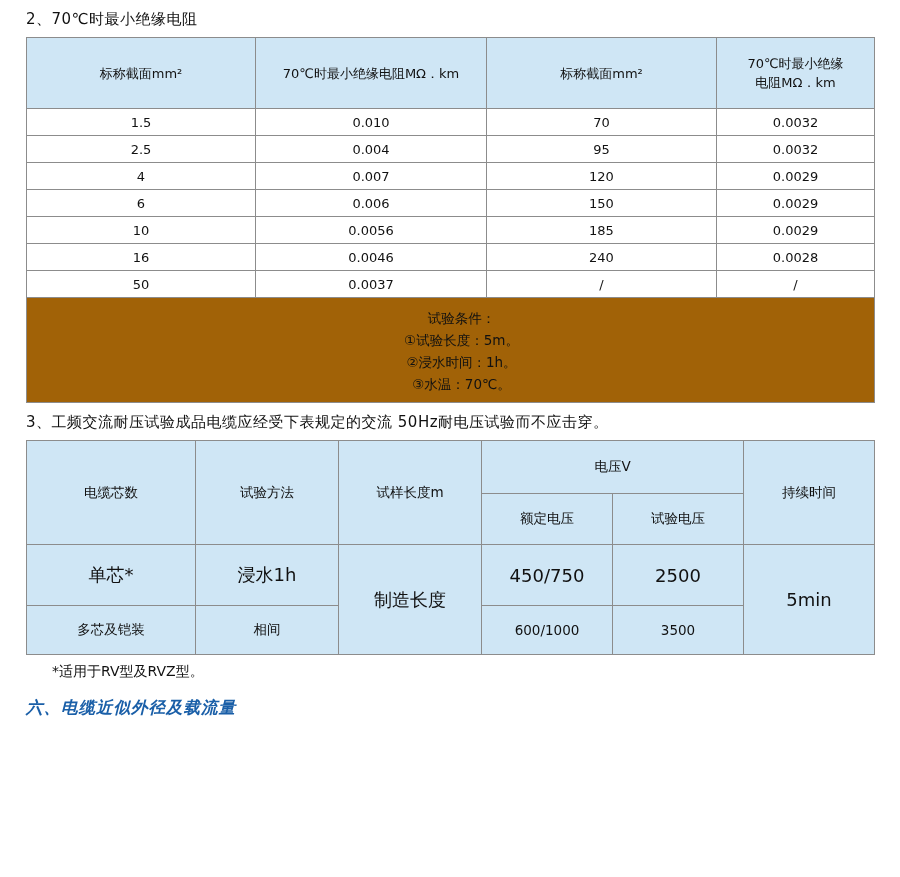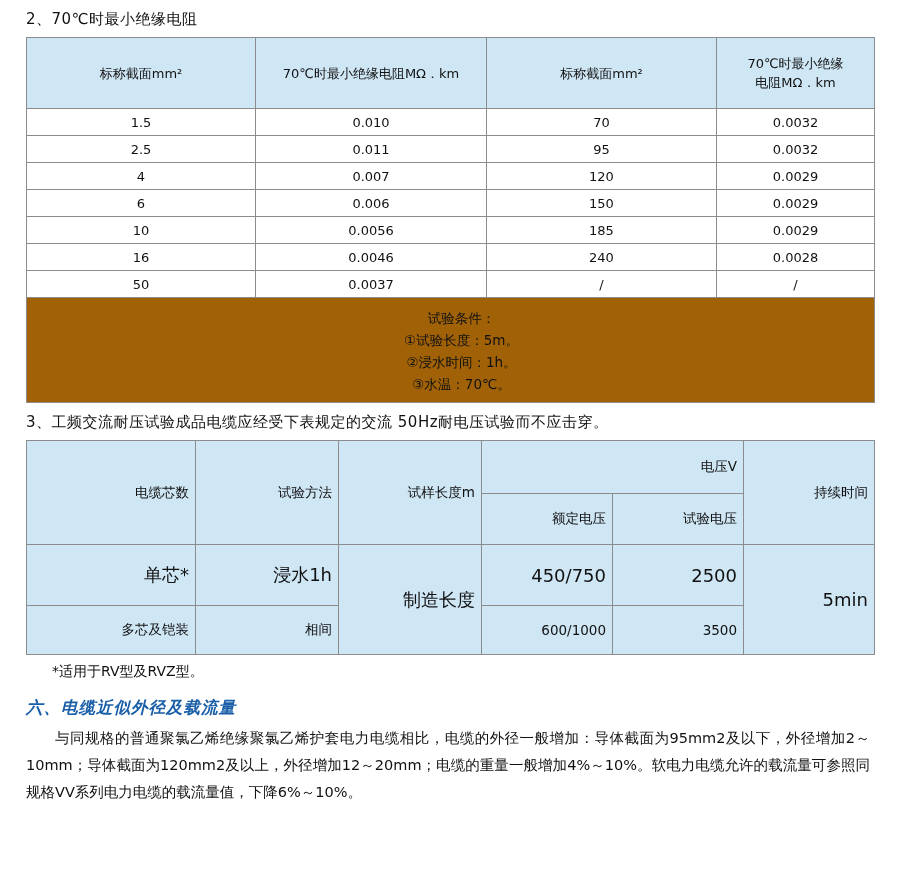--- a/index.html
+++ b/index.html
@@ -77,21 +77,20 @@
     line-height: 22px;
     font-size: 13.5px;
   }
   
   #t2 {
     width: 848px;
   }
   #t2 td {
     background: #cfe6f5;
     padding: 4px 6px;
-    text-align: right;
   }
   #t2 .h1 td { height: 44px; font-size: 13.5px; }
   #t2 .h2 td { height: 42px; font-size: 13.5px; }
   #t2 .r1 td { height: 52px; font-size: 18px; }
   #t2 .r2 td { height: 40px; font-size: 13.5px; }
   .note-star {
     font-size: 14px;
     color: #111;
     margin: 8px 0 0 52px;
   }
@@ -119,21 +118,21 @@
 电阻MΩ．km</td>
       </tr>
       <tr class="body">
         <td>1.5</td>
         <td>0.010</td>
         <td>70</td>
         <td>0.0032</td>
       </tr>
       <tr class="body">
         <td>2.5</td>
-        <td>0.011</td>
+        <td>0.004</td>
         <td>95</td>
         <td>0.0032</td>
       </tr>
       <tr class="body">
         <td>4</td>
         <td>0.007</td>
         <td>120</td>
         <td>0.0029</td>
       </tr>
       <tr class="body">
@@ -205,15 +204,14 @@
         <td>相间</td>
         <td>600/1000</td>
         <td>3500</td>
       </tr>
     </tbody>
   </table>
 
   <div class="note-star">*适用于RV型及RVZ型。</div>
 
   <div class="para-title">六、电缆近似外径及载流量</div>
-  <div class="para">与同规格的普通聚氯乙烯绝缘聚氯乙烯护套电力电缆相比，电缆的外径一般增加：导体截面为95mm2及以下，外径增加2～10mm；导体截面为120mm2及以上，外径增加12～20mm；电缆的重量一般增加4%～10%。软电力电缆允许的载流量可参照同规格VV系列电力电缆的载流量值，下降6%～10%。</div>
 
 </div>
 
 </body></html>

